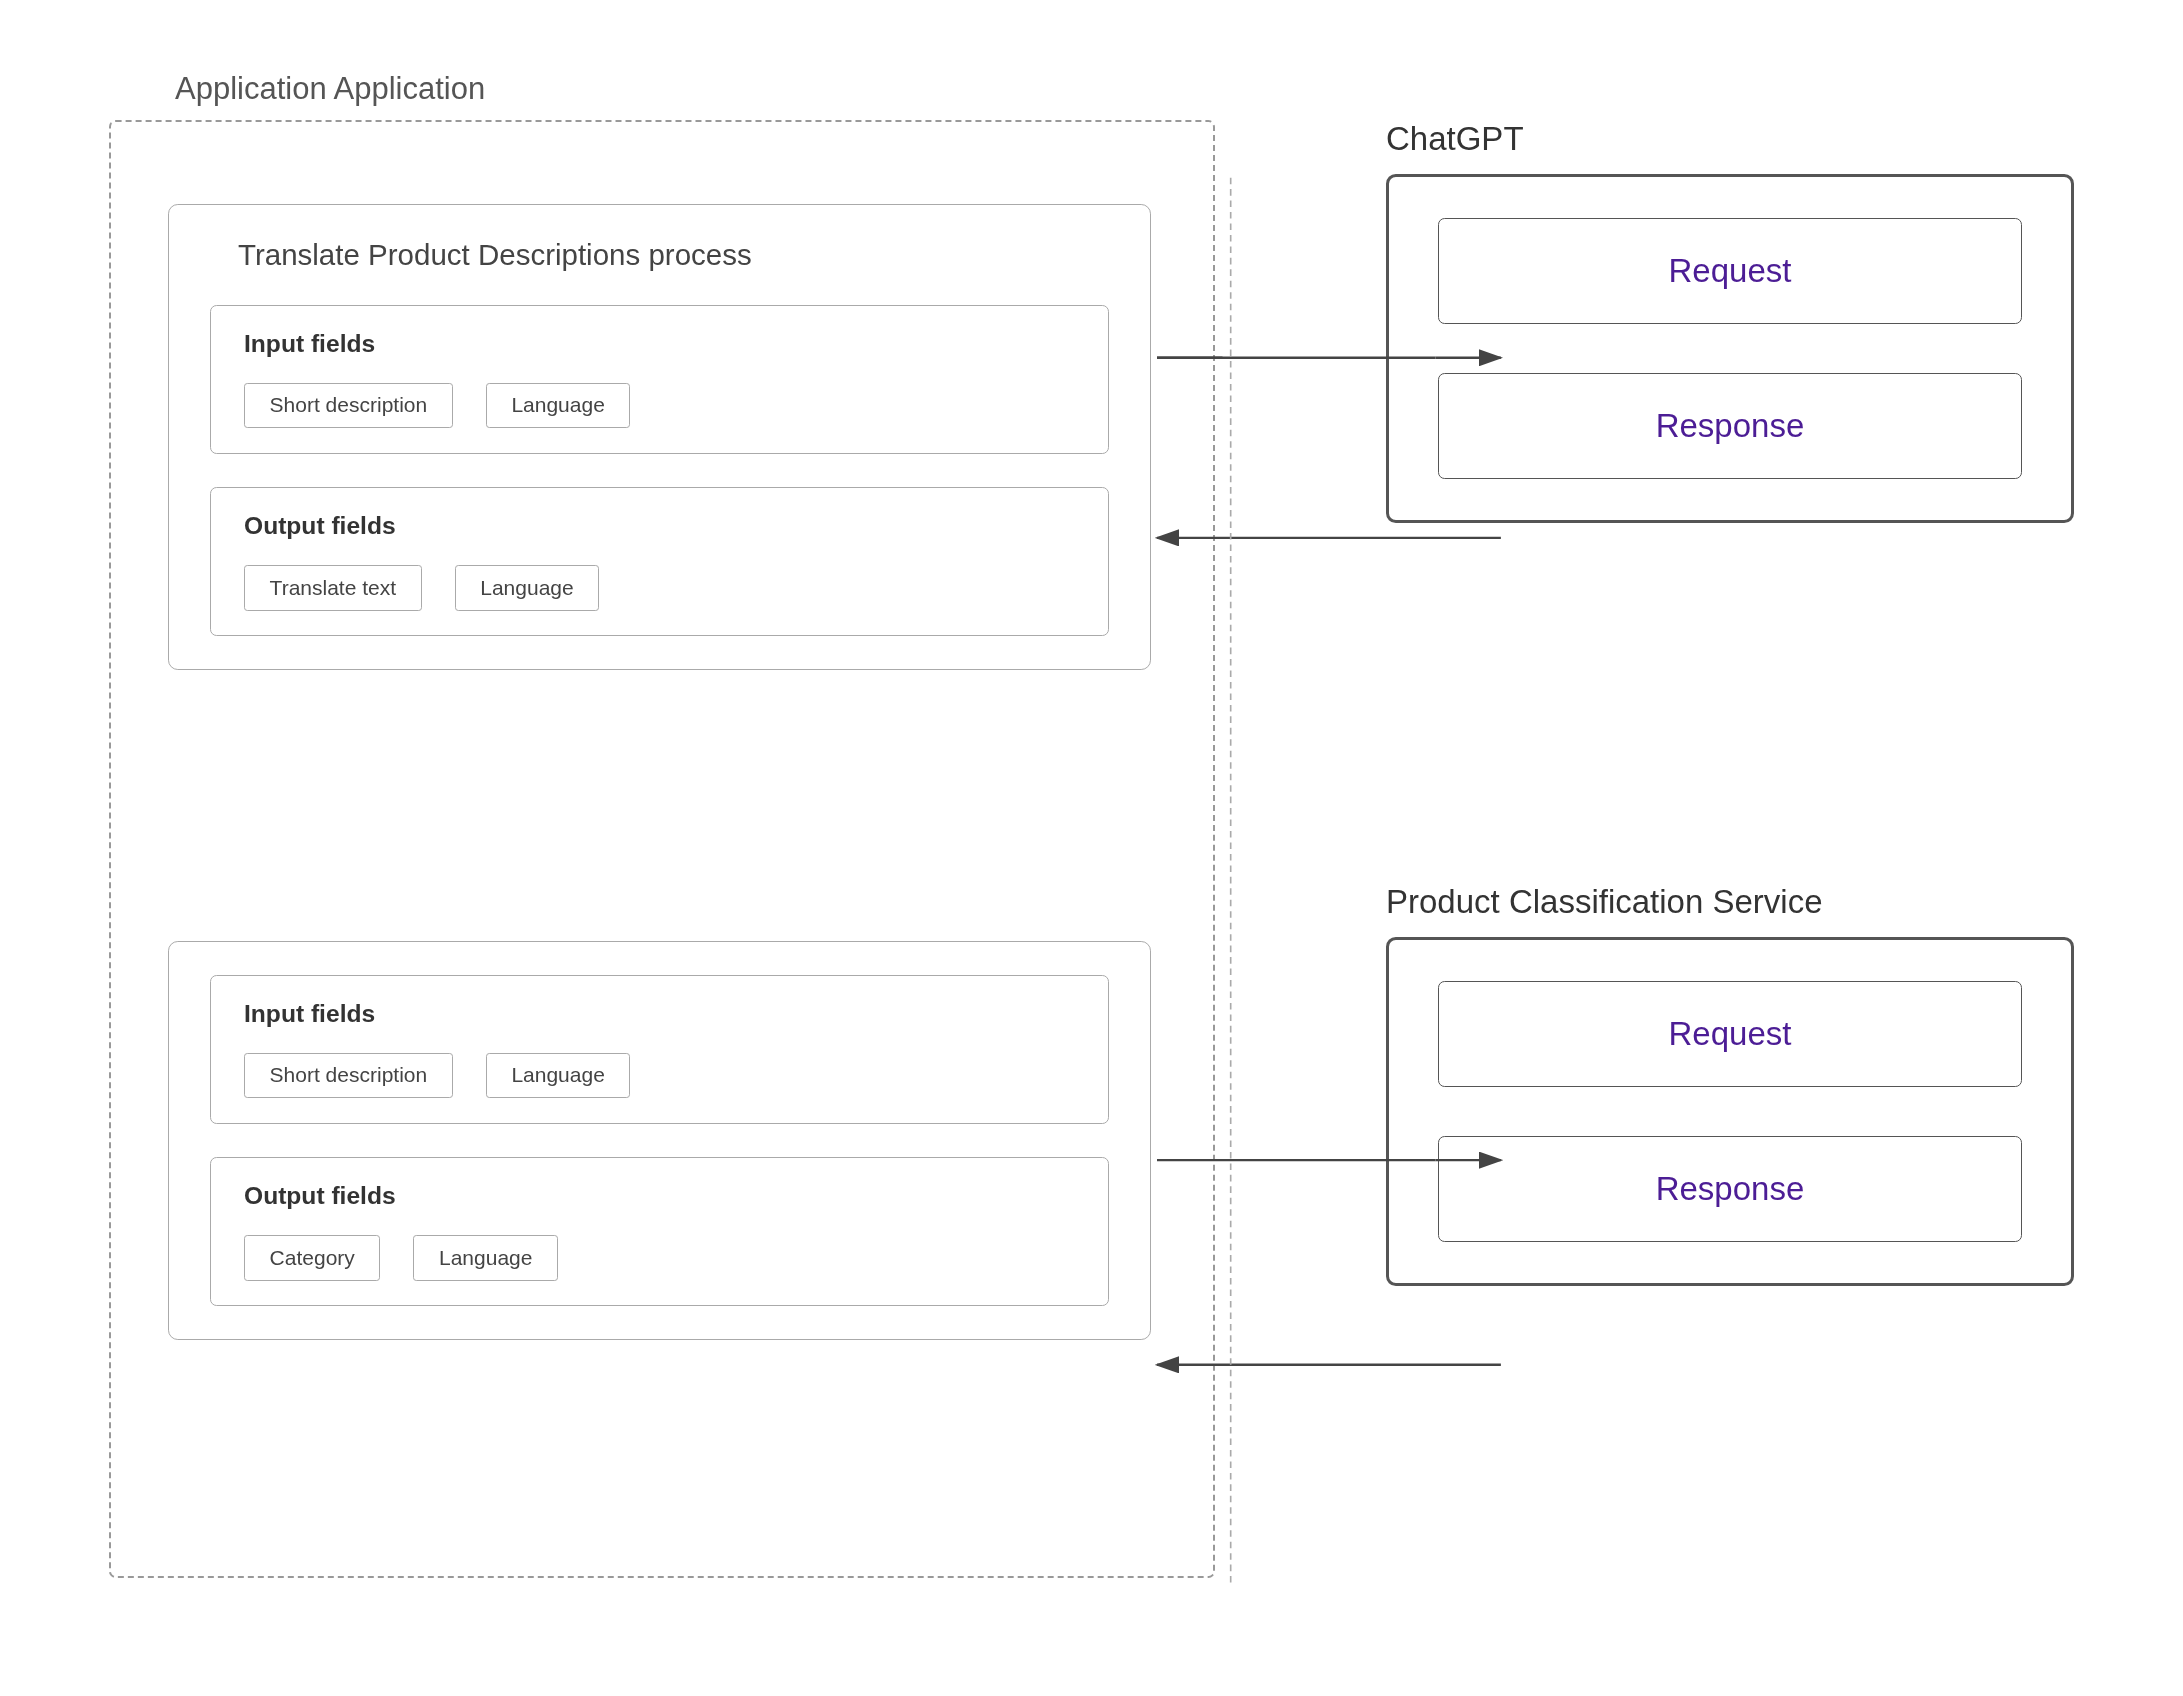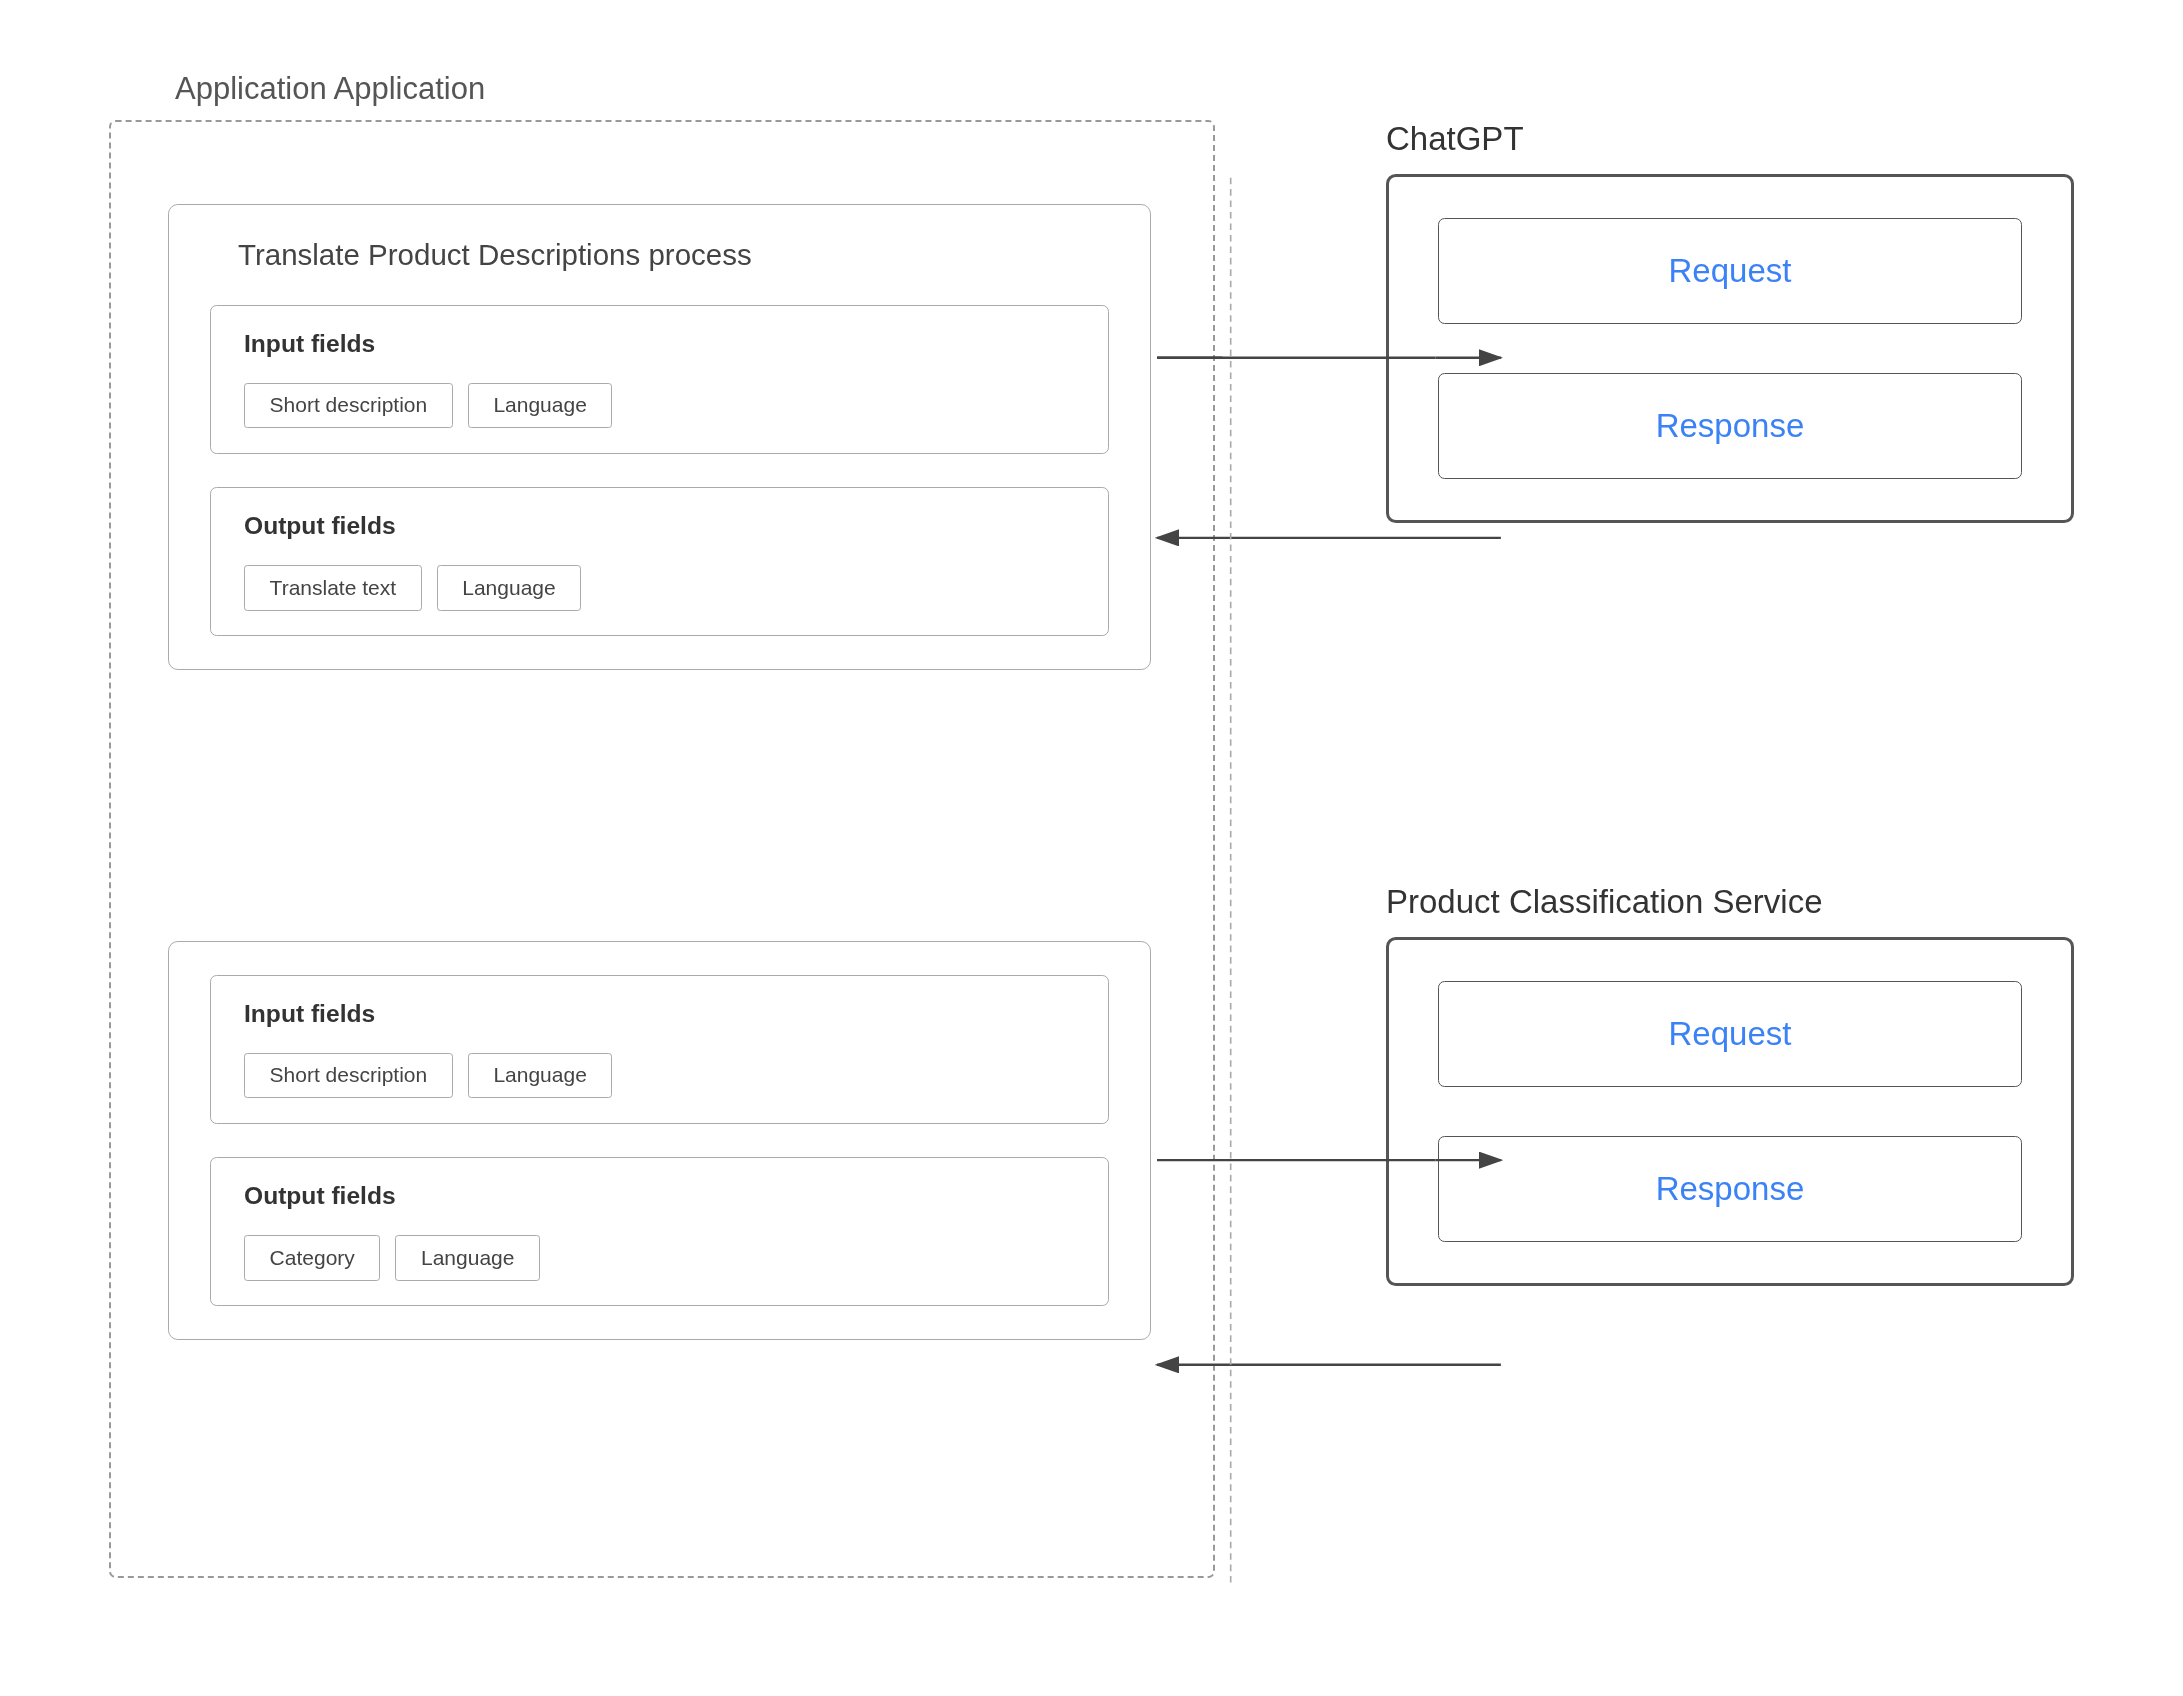--- a/index.html
+++ b/index.html
@@ -102,21 +102,21 @@
       width: 688px;
       margin-left: 49px;
     }
 
     .service-inner-box {
       border: 1.6px solid #555;
       border-radius: 6.6px;
       padding: 33px 49px;
       text-align: center;
       font-size: 33px;
-      color: #3b82f6;
+      color: #4c1d95;
       font-weight: normal;
     }
 
     
     .process-box {
       position: absolute;
       border: 1.6px solid #aaa;
       border-radius: 9.8px;
       padding: 33px 41px;
       width: 983px;
@@ -152,21 +152,21 @@
 
     .fields-label {
       font-size: 24.6px;
       font-weight: bold;
       color: #333;
       margin-bottom: 24.6px;
     }
 
     .field-tags {
       display: flex;
-      gap: 15px;
+      gap: 33px;
       flex-wrap: wrap;
     }
 
     .field-tag {
       border: 0.8px solid #aaa;
       border-radius: 3.3px;
       padding: 9.8px 24.6px;
       font-size: 21px;
       color: #444;
       background: #fff;

